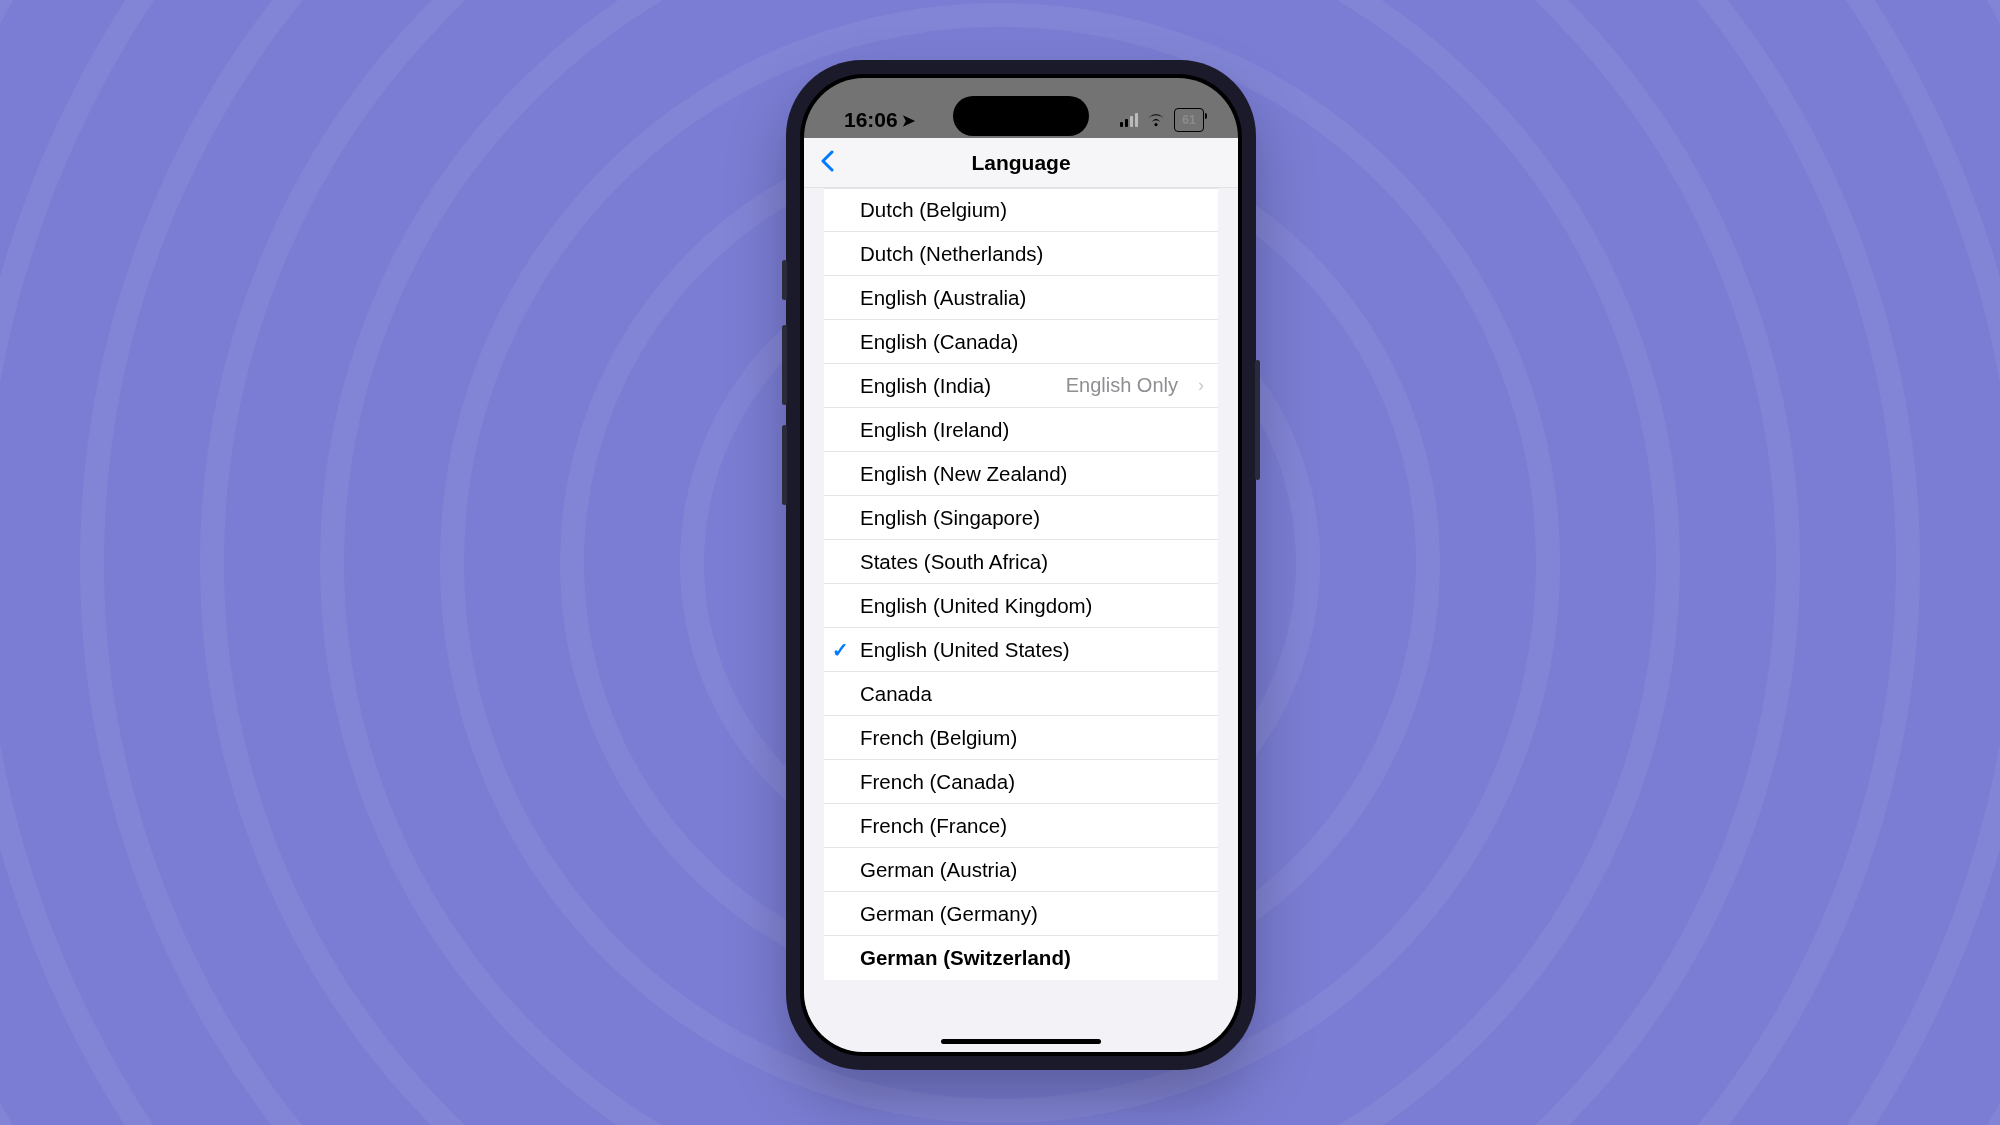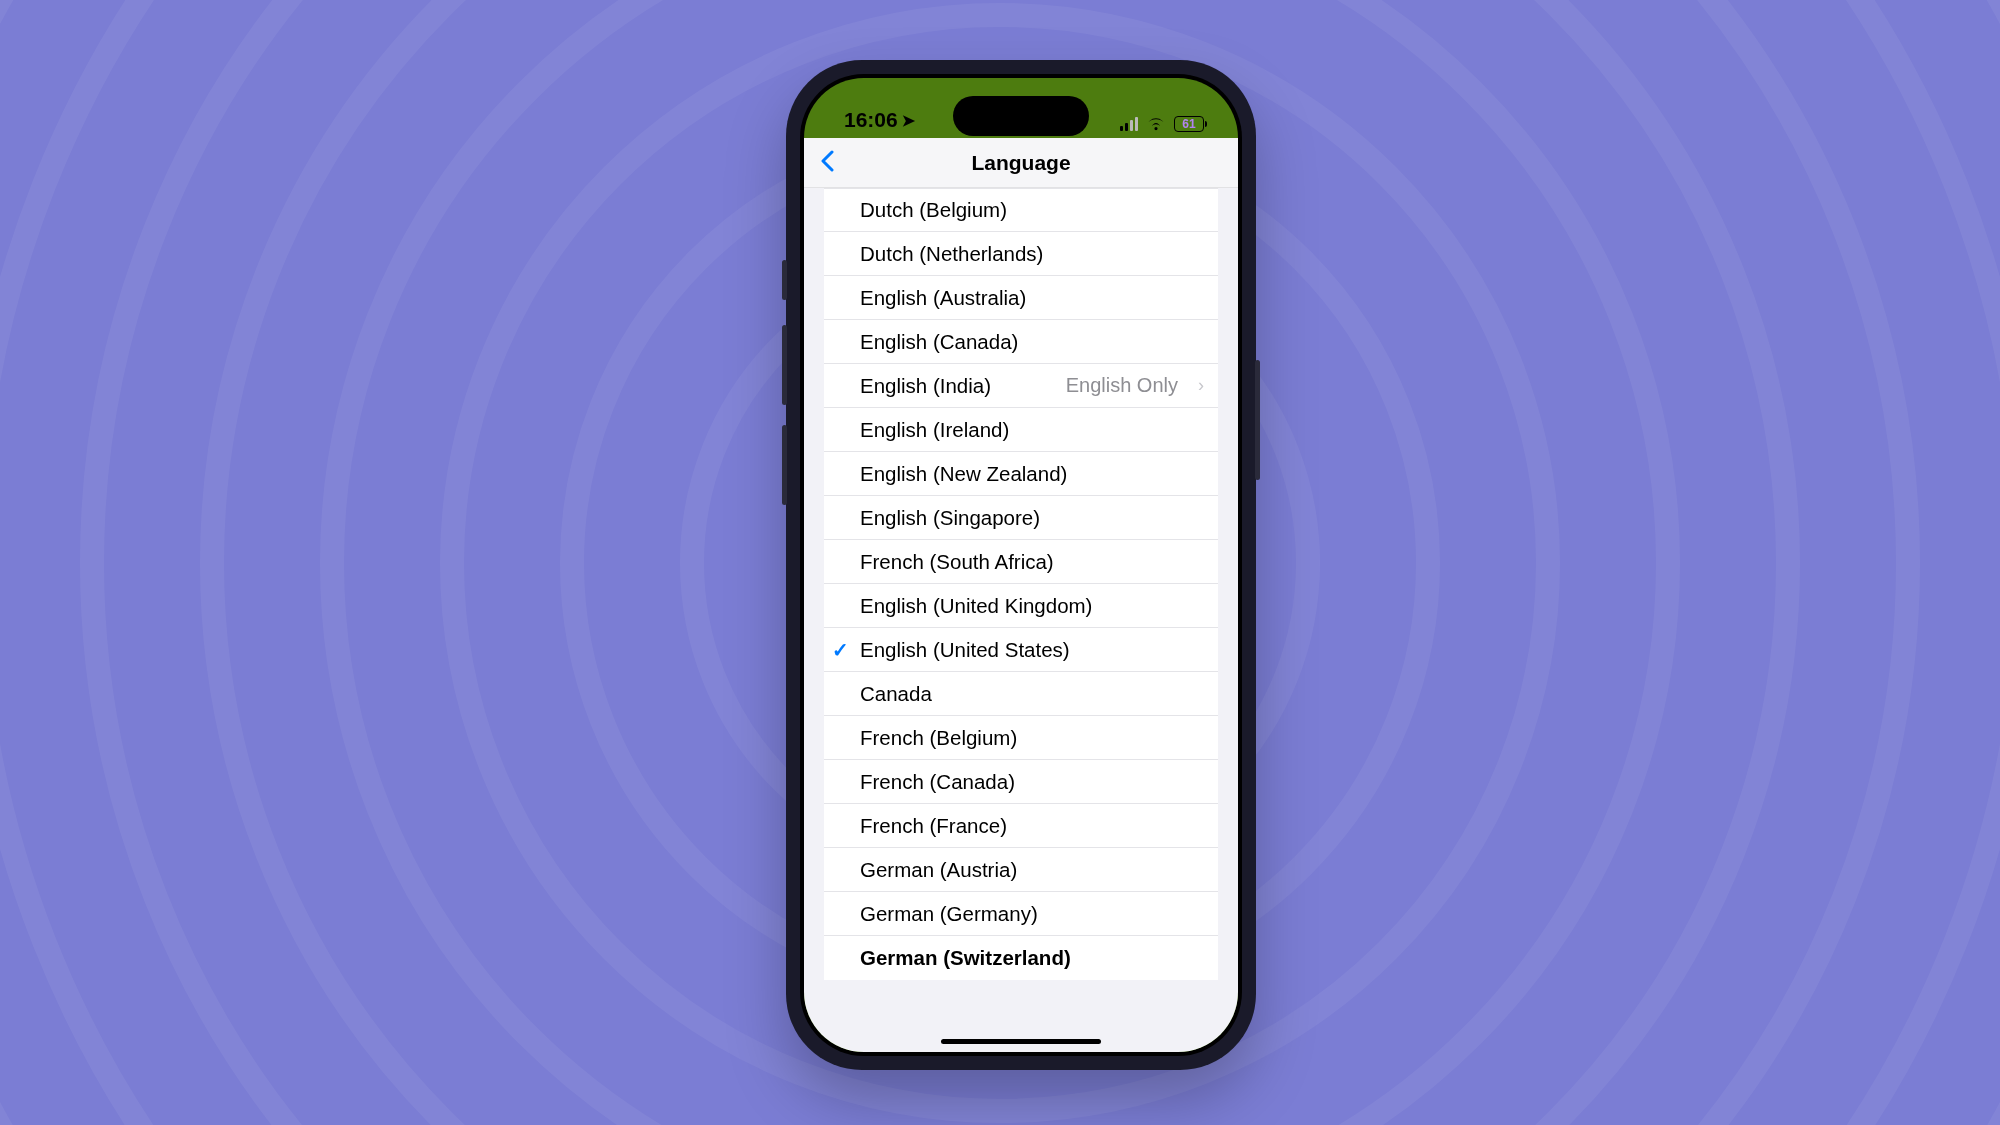--- a/index.html
+++ b/index.html
@@ -32,21 +32,21 @@
   }
   .phone-inner {
     width:100%; height:100%;
     background:#000;
     border-radius: 64px;
     padding: 4px;
     position:relative;
   }
   .screen {
     width:100%; height:100%;
-    background:#4d7c0f;
+    background:#737373;
     border-radius: 60px;
     overflow:hidden;
     position:relative;
     display:flex;
     flex-direction:column;
   }
   .dynamic-island {
     position:absolute;
     top: 18px;
     left:50%;
@@ -75,21 +75,21 @@
     color:#000;
   }
   .status-left { display:flex; align-items:center; gap:4px; }
   .status-right { display:flex; align-items:center; gap:8px; }
   .loc-arrow { font-size:16px; }
   .signal { display:flex; align-items:flex-end; gap:2px; height:14px;}
   .signal i { width:3px; background:#000; border-radius:1px; }
   .signal i.dim { background:#bbb; }
   .wifi-icon svg { display:block; }
   .battery {
-    width:30px; height:16px; border:1.5px solid #000; border-radius:4px;
+    width:30px; height:24px; border:1.5px solid #000; border-radius:4px;
     position:relative; display:flex; align-items:center; justify-content:center;
     font-size:12px; font-weight:700;
   }
   .battery::after{
     content:""; position:absolute; right:-4px; top:4px; width:2.5px; height:6px;
     background:#000; border-radius:0 2px 2px 0;
   }
   .battery .fill{
     position:absolute; left:1px; top:1px; bottom:1px; width:60%;
     background:#000; border-radius:2px;
@@ -229,21 +229,21 @@
             <div class="row">
               <span>English (Ireland)</span>
             </div>
             <div class="row">
               <span>English (New Zealand)</span>
             </div>
             <div class="row">
               <span>English (Singapore)</span>
             </div>
             <div class="row">
-              <span>French (South Africa)</span>
+              <span>States (South Africa)</span>
             </div>
             <div class="row">
               <span>English (United Kingdom)</span>
             </div>
             <div class="row">
               <span class="check">✓</span>
               <span>English (United States)</span>
             </div>
             <div class="row">
               <span>Canada</span>

